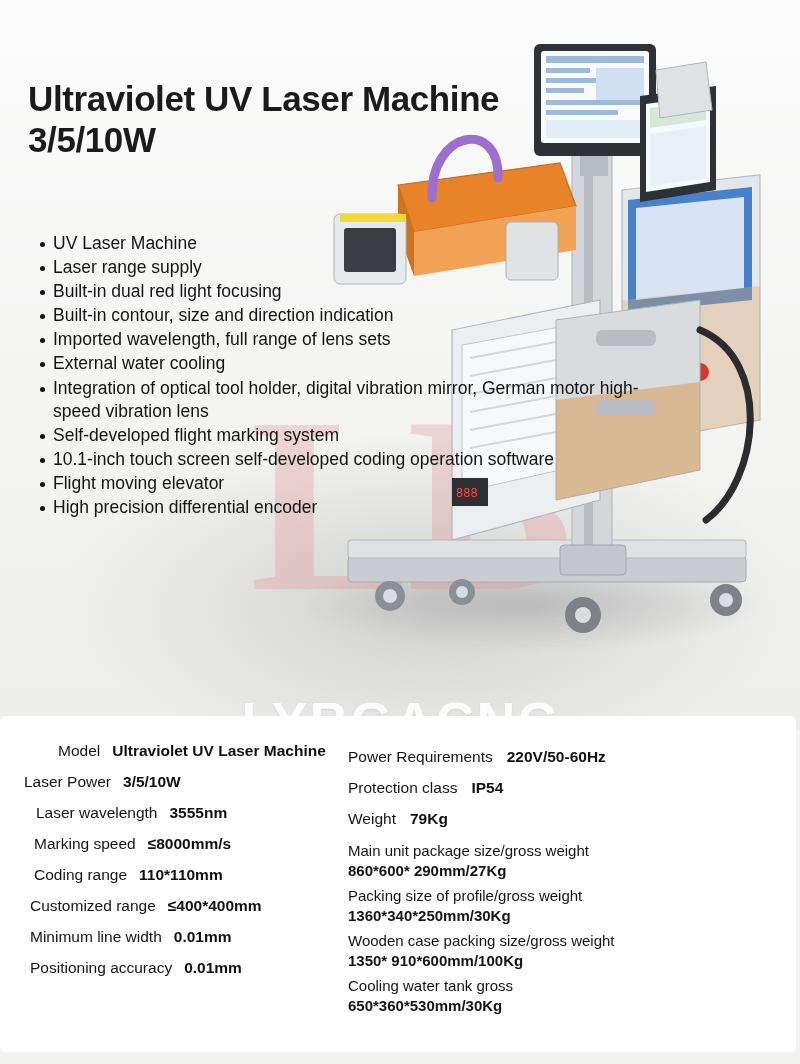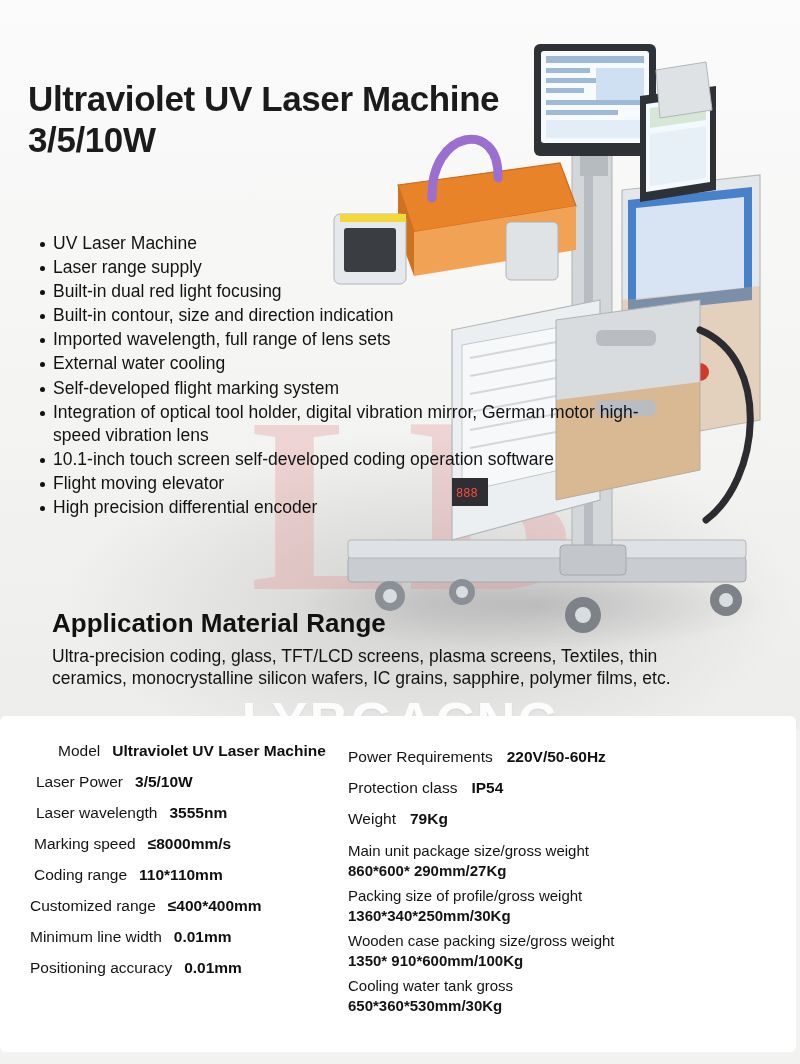--- a/index.html
+++ b/index.html
@@ -167,21 +167,21 @@
   .spec-row .k {
     flex: 0 0 auto;
     color: #141414;
   }
   .spec-row .v {
     margin-left: 12px;
     font-weight: bold;
     color: #101010;
   }
   .spec-left .spec-row:nth-child(1) .k { margin-left: 36px; }
-  .spec-left .spec-row:nth-child(2) .k { margin-left: 14px; text-align: center; }
+  .spec-left .spec-row:nth-child(2) .k { margin-left: 2px; text-align: center; }
   .spec-left .spec-row:nth-child(3) .k { margin-left: 14px; }
   .spec-left .spec-row:nth-child(4) .k { margin-left: 12px; }
   .spec-left .spec-row:nth-child(5) .k { margin-left: 12px; }
   .spec-left .spec-row:nth-child(6) .k { margin-left: 8px; }
   .spec-left .spec-row:nth-child(7) .k { margin-left: 8px; }
   .spec-left .spec-row:nth-child(8) .k { margin-left: 8px; }
 
   .spec-right .spec-row .v { margin-left: 14px; }
 
   .spec-block {
@@ -299,31 +299,27 @@
     <div class="title-line">3/5/10W</div>
   </div>
 
   <div class="features">
     <div class="feature">UV Laser Machine</div>
     <div class="feature">Laser range supply</div>
     <div class="feature">Built-in dual red light focusing</div>
     <div class="feature">Built-in contour, size and direction indication</div>
     <div class="feature">Imported wavelength, full range of lens sets</div>
     <div class="feature">External water cooling</div>
+    <div class="feature two-line">Integration of optical tool holder, digital vibration mirror, German motor high-speed vibration lens</div>
     <div class="feature">Self-developed flight marking system</div>
-    <div class="feature two-line">Integration of optical tool holder, digital vibration mirror, German motor high-speed vibration lens</div>
     <div class="feature">10.1-inch touch screen self-developed coding operation software</div>
     <div class="feature">Flight moving elevator</div>
     <div class="feature">High precision differential encoder</div>
   </div>
 
-  <div class="app-section">
-    <div class="app-title">Application Material Range</div>
-    <div class="app-body">Ultra-precision coding, glass, TFT/LCD screens, plasma screens, Textiles, thin ceramics, monocrystalline silicon wafers, IC grains, sapphire, polymer films, etc.</div>
-  </div>
 
   <div class="brand-watermark">LYBGACNC</div>
 
   <div class="spec-panel">
 
     <div class="spec-left">
       <div class="spec-row">
         <span class="k">Model</span>
         <span class="v">Ultraviolet UV Laser Machine</span>
       </div>

